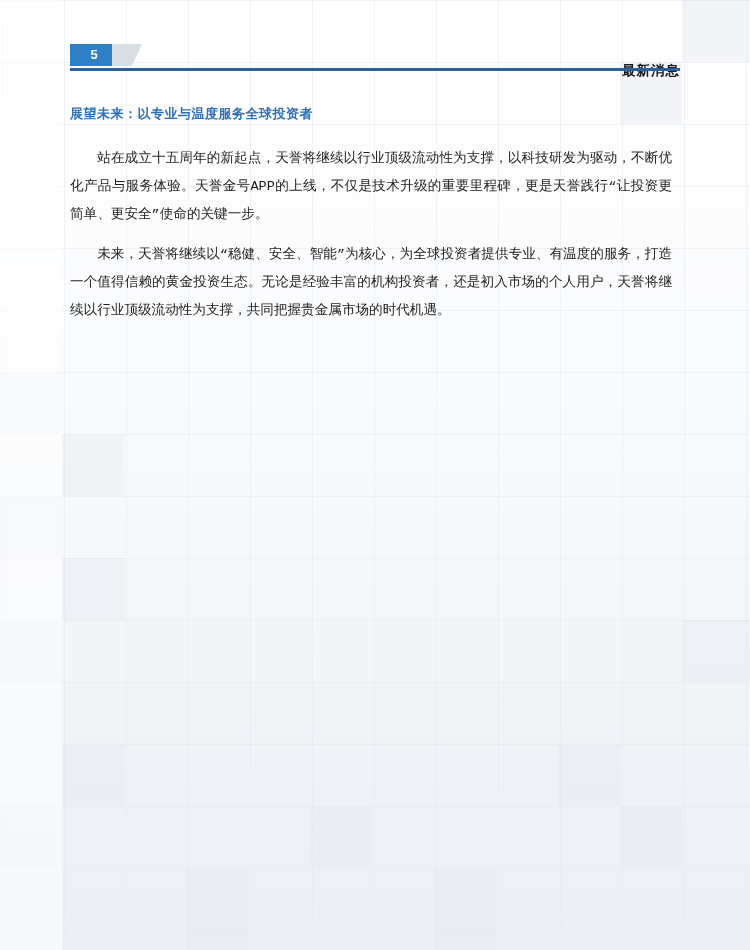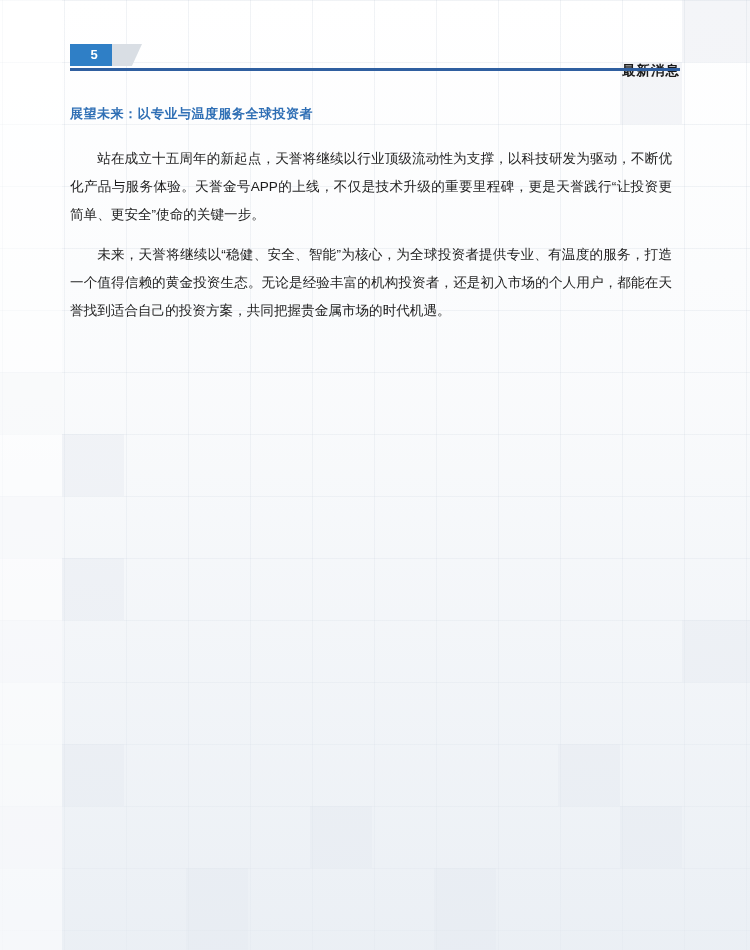--- a/index.html
+++ b/index.html
@@ -123,21 +123,21 @@
     font-family: "DejaVu Sans", sans-serif;
     margin: 0 0 22px 0;
   }
   .para {
     color: #1d1d1d;
     font-size: 13.6px;
     line-height: 28px;
     text-align: justify;
     text-indent: 2em;
     margin: 0 0 12px 0;
-    font-family: Liberation Sans, sans-serif;
+    font-family: Liberation Mono, monospace;
   }
 </style>
 </head>
 <body>
 
 <div class="page">
 
   <div class="bg-grid"></div>
   <div class="bg-blocks">
     <div class="blk" style="left:0px;   top:372px;  width:62px;  height:62px;"></div>
@@ -163,16 +163,16 @@
     <div class="page-num-tab">
       <div class="page-num">5</div>
     </div>
     <div class="header-right">最新消息</div>
     <div class="header-rule"></div>
   </div>
 
   <div class="content">
     <h1 class="section-title">展望未来：以专业与温度服务全球投资者</h1>
     <p class="para">站在成立十五周年的新起点，天誉将继续以行业顶级流动性为支撑，以科技研发为驱动，不断优化产品与服务体验。天誉金号APP的上线，不仅是技术升级的重要里程碑，更是天誉践行“让投资更简单、更安全”使命的关键一步。</p>
-    <p class="para">未来，天誉将继续以“稳健、安全、智能”为核心，为全球投资者提供专业、有温度的服务，打造一个值得信赖的黄金投资生态。无论是经验丰富的机构投资者，还是初入市场的个人用户，都能在天誉找到适合自己的投资方案，共同把握贵金属市场的时代机遇。</p>
+    <p class="para">未来，天誉将继续以“稳健、安全、智能”为核心，为全球投资者提供专业、有温度的服务，打造一个值得信赖的黄金投资生态。无论是经验丰富的机构投资者，还是初入市场的个人用户，天誉将继续以行业顶级流动性为支撑，共同把握贵金属市场的时代机遇。</p>
   </div>
 
 </div>
 
 </body></html>

